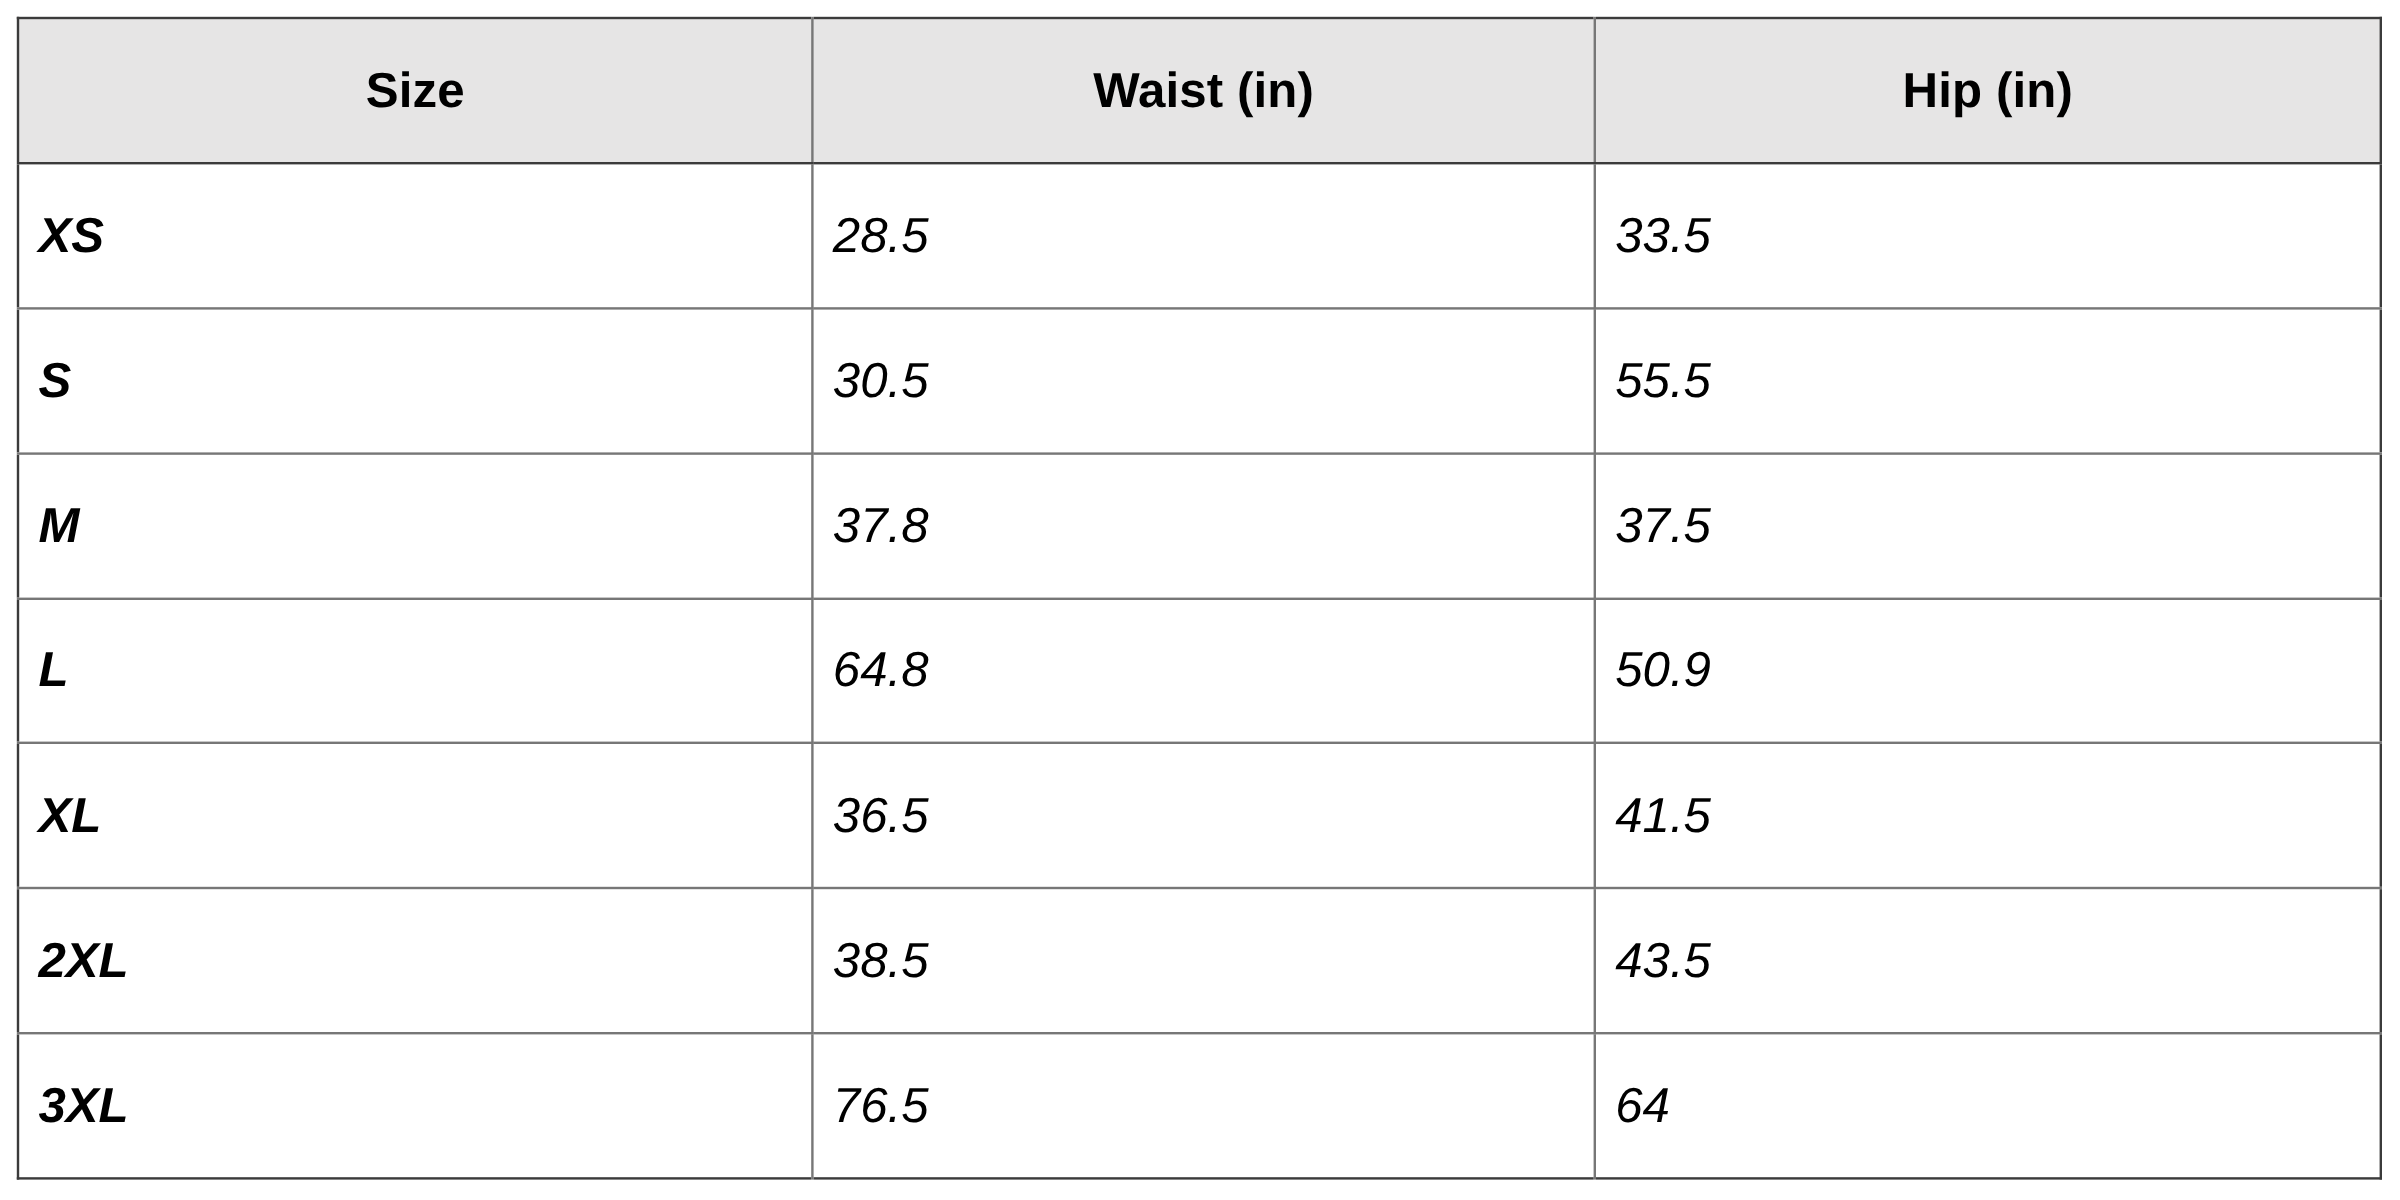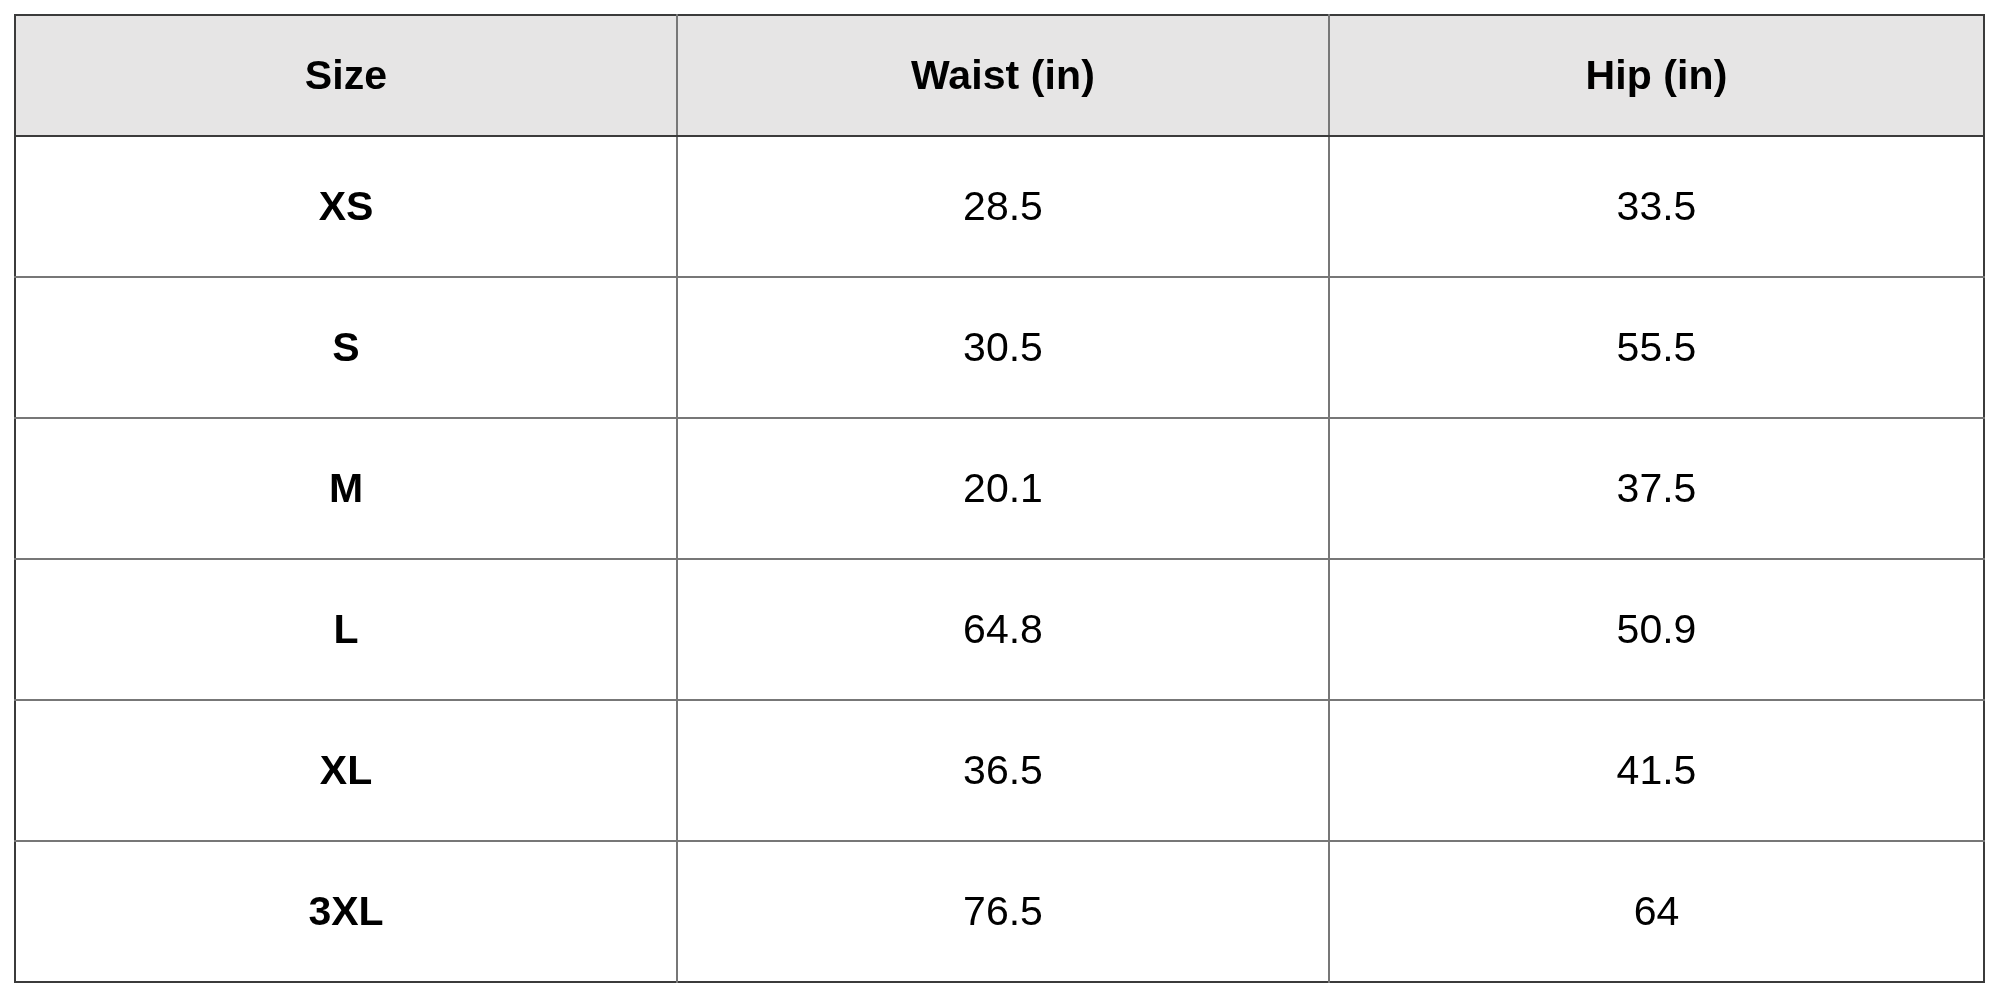--- a/index.html
+++ b/index.html
@@ -57,27 +57,27 @@
   }
   .size-table thead th:last-child {
     border-right: none;
   }
 
   .size-table tbody td {
     background: #ffffff;
     color: #000000;
     font-size: 41px;
     font-weight: normal;
-    text-align: center;
     vertical-align: middle;
     height: 120.7px;
     padding: 16px;
     border-right: 2px solid #777777;
     border-bottom: 2px solid #777777;
     box-sizing: border-box;
+    font-style: italic;
   }
   .size-table tbody td:last-child {
     border-right: none;
     margin-left: 28px;
   }
   .size-table tbody tr:last-child td {
     border-bottom: none;
   }
 
   .size-table tbody td.cell-size {
@@ -108,34 +108,39 @@
         <td>28.5</td>
         <td>33.5</td>
       </tr>
       <tr>
         <td class="cell-size">S</td>
         <td>30.5</td>
         <td>55.5</td>
       </tr>
       <tr>
         <td class="cell-size">M</td>
-        <td>20.1</td>
+        <td>37.8</td>
         <td>37.5</td>
       </tr>
       <tr>
         <td class="cell-size">L</td>
         <td>64.8</td>
         <td>50.9</td>
       </tr>
       <tr>
         <td class="cell-size">XL</td>
         <td>36.5</td>
         <td>41.5</td>
       </tr>
       <tr>
+        <td class="cell-size">2XL</td>
+        <td>38.5</td>
+        <td>43.5</td>
+      </tr>
+      <tr>
         <td class="cell-size">3XL</td>
         <td>76.5</td>
         <td>64</td>
       </tr>
     </tbody>
   </table>
 
 </div>
 
 </body></html>

